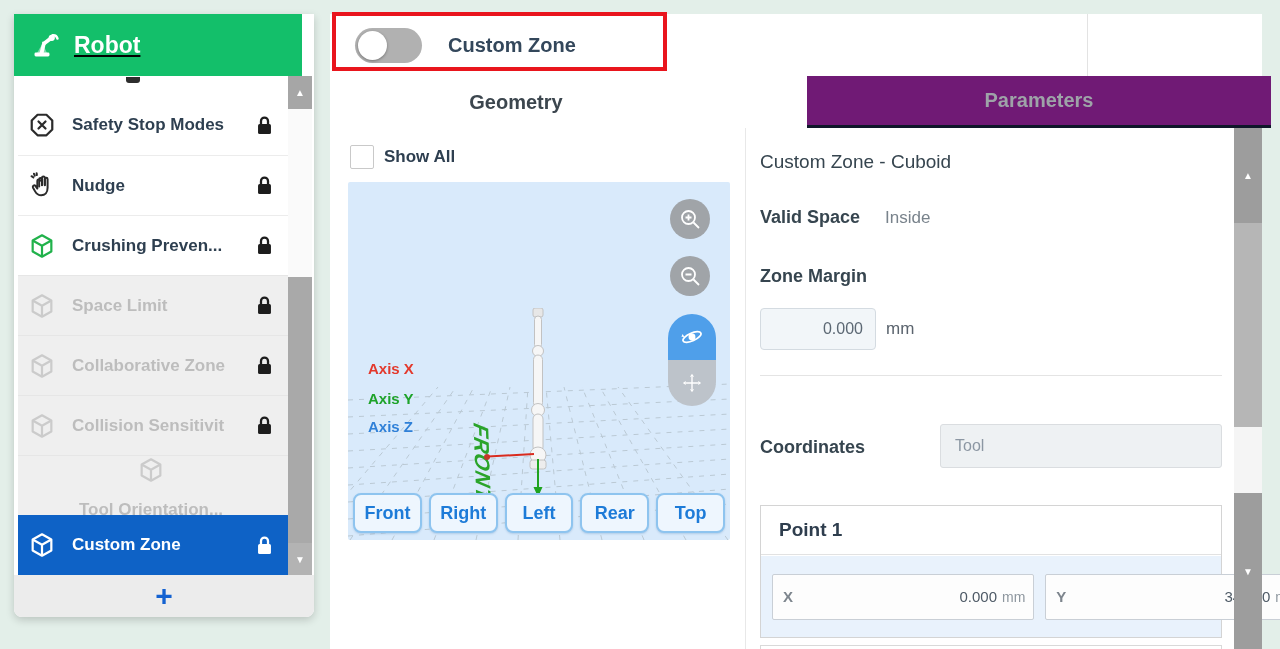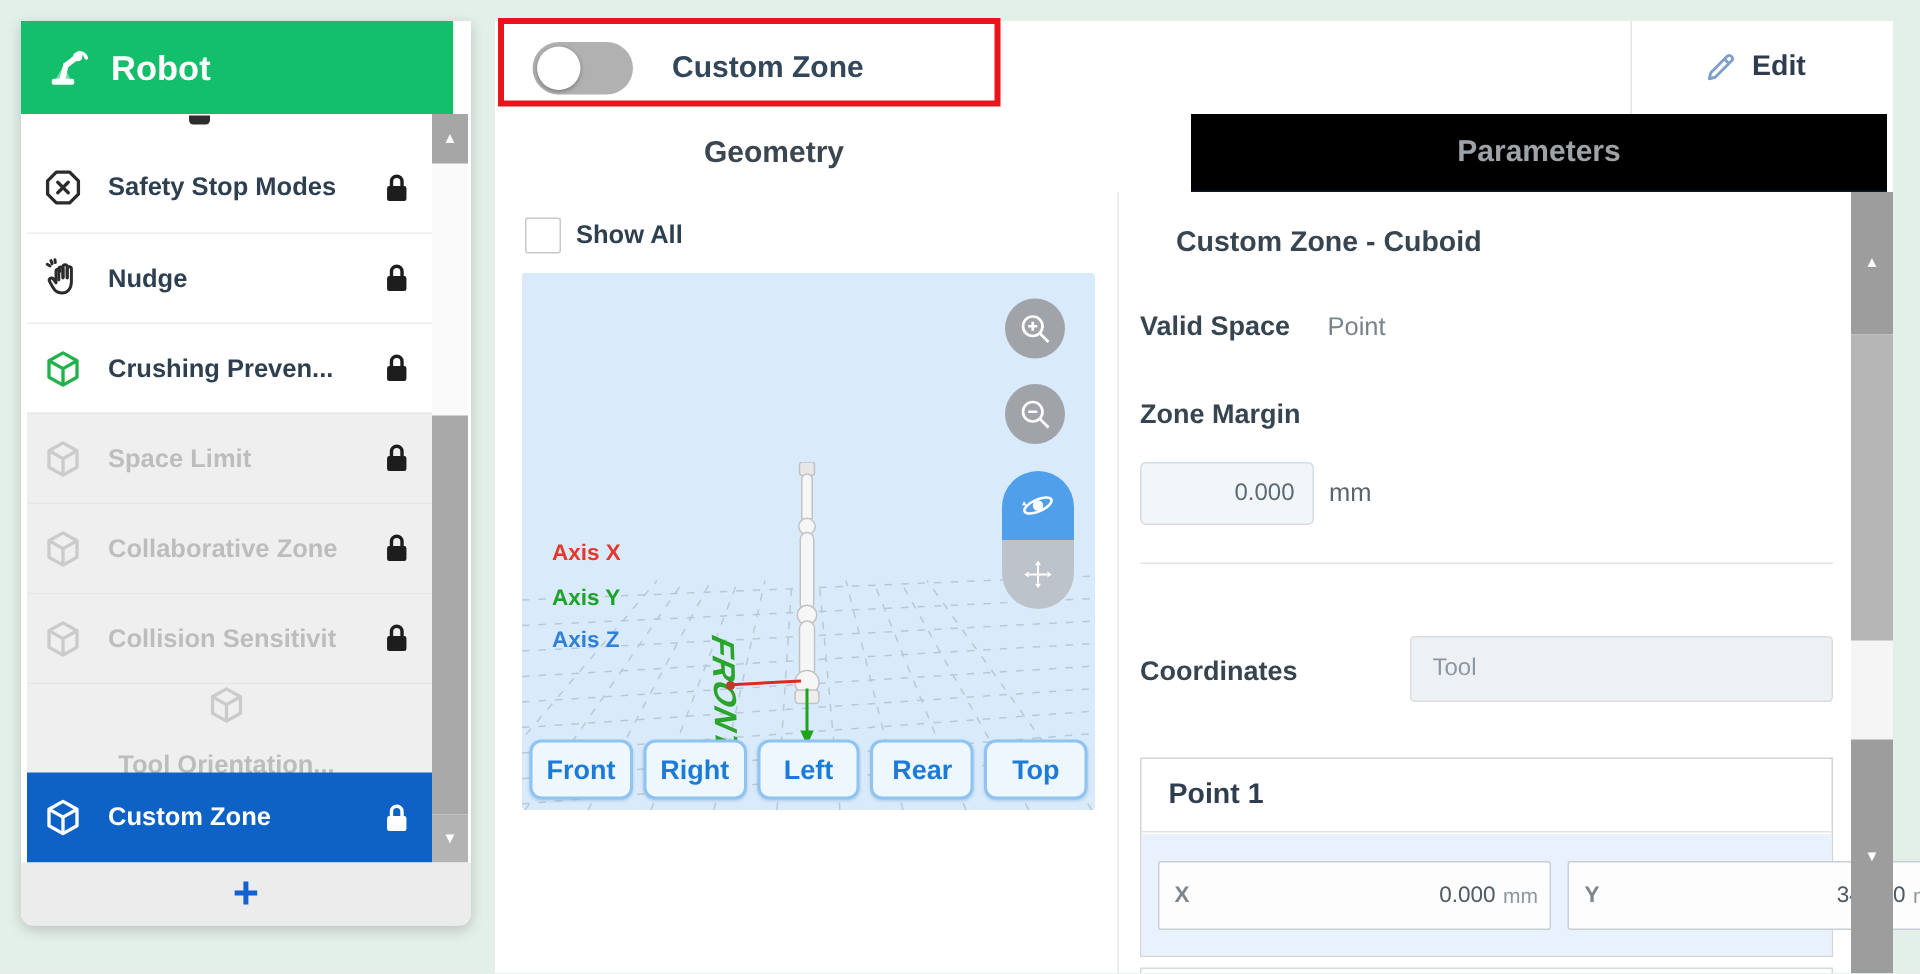--- a/index.html
+++ b/index.html
@@ -3,21 +3,21 @@
 <meta charset="utf-8">
 <style>
   * { margin:0; padding:0; box-sizing:border-box; }
   body { background:#cfe0d8; font-family:"Liberation Sans", sans-serif; }
   .stage { position:relative; width:1280px; height:649px; background:#e3efe9; overflow:hidden; }
 
   
   .sidebar { position:absolute; left:14px; top:14px; width:300px; height:603px; background:#fff;
              border-radius:0 0 8px 8px; box-shadow:0 3px 9px rgba(0,0,0,.18); }
   .sb-header { position:absolute; left:0; top:0; right:12px; height:62px; background:#13bf6a;
-               display:flex; align-items:center; padding-left:16px; gap:12px; }
+               display:flex; align-items:center; padding-left:16px; gap:12px;text-decoration:underline; }
   .sb-title { color:#fff; font-size:23px; font-weight:bold; }
   .sb-sliver { position:absolute; left:112px; top:63px; width:14px; height:6px; background:#2d2d2d; border-radius:0 0 3px 3px; }
   .sb-item { position:absolute; left:4px; width:270px; height:60px; display:flex; align-items:center;
              padding:0 14px 0 10px; gap:16px; background:#fff; border-top:1px solid #ececec; }
   .sb-item .lbl { font-size:17px; font-weight:bold; color:#2e3f50; white-space:nowrap; flex:1; }
   .sb-item .ic { width:28px; height:28px; color:#2b2b2b; flex:0 0 28px; display:flex; align-items:center; }
   .sb-item .lock { width:19px; height:21px; color:#1d1d1d; flex:0 0 19px; }
   .sb-item.green .ic { color:#21b24b; }
   .sb-item.disabled { background:#efefef; border-top:1px solid #e6e6e6; }
   .sb-item.disabled .lbl { color:#bdbdbd; }
@@ -44,21 +44,21 @@
                   font-size:20px; font-weight:bold; color:#33475b; }
   .top-divider { position:absolute; left:757px; top:0; width:1px; height:62px; background:#e3e3e3; }
   .edit-btn { position:absolute; left:805px; top:0; height:62px; display:flex; align-items:center; gap:9px; cursor:pointer; }
   .edit-btn span { font-size:19px; font-weight:bold; color:#2e3c4d; }
   .red-box { position:absolute; left:2px; top:-2px; width:335px; height:59px; border:4px solid #e9151d; z-index:50; pointer-events:none; }
 
   .tabbar { position:absolute; left:0; top:62px; right:0; height:52px; }
   .tab { position:absolute; top:0; height:52px; display:flex; align-items:center; justify-content:center;
          font-size:20px; font-weight:bold; }
   .tab-geo { left:0; width:372px; background:#fff; color:#3c464e; }
-  .tab-par { left:464px; width:464px; background:#000000; color:#9ea3a8; border-bottom:1px solid #0f172a; }
+  .tab-par { left:477px; width:464px; background:#701a75; color:#9ea3a8; border-bottom:3px solid #0f172a; }
 
   
   .showall { position:absolute; left:20px; top:131px; display:flex; align-items:center; gap:10px; }
   .checkbox { width:24px; height:24px; background:#fff; border:1px solid #c9c9c9; border-radius:2px; }
   .showall .lbl { font-size:17px; font-weight:bold; color:#2e3f50; }
   .viewer { position:absolute; left:18px; top:168px; width:382px; height:358px; background:#d9eafb; border-radius:2px; }
   .viewer svg.layer { position:absolute; left:0; top:0; }
   .axis { position:absolute; left:20px; font-size:15px; font-weight:bold; }
   .axis-x { top:178px; color:#e3392c; }
   .axis-y { top:208px; color:#1ea32a; }
@@ -75,21 +75,21 @@
   .pill-pan { position:absolute; bottom:0; left:0; right:0; height:46px; background:#bdc3ca; border-radius:0 0 24px 24px;
               display:flex; align-items:center; justify-content:center; }
   .viewbtns { position:absolute; left:5px; right:5px; bottom:7px; display:flex; gap:7px; }
   .viewbtn { flex:1; height:40px; background:#eef6fe; border:2px solid #8ec4ef; border-radius:8px;
              color:#1d7bd8; font-size:18px; font-weight:bold; display:flex; align-items:center; justify-content:center;
              box-shadow:0 1px 2px rgba(60,120,180,.25); }
 
   .content-divider { position:absolute; left:415px; top:114px; width:1px; height:521px; background:#e8e8e8; }
 
   
-  .dt-title { position:absolute; left:454px; top:137px; font-size:19px; font-weight:bold; color:#36454f; }
+  .dt-title { position:absolute; left:430px; top:137px; font-size:19px; font-weight:normal; color:#36454f; }
   .dt-lbl { position:absolute; font-size:18px; font-weight:bold; color:#36454f; }
   .vs-lbl { left:430px; top:193px; }
   .vs-val { position:absolute; left:555px; top:194px; font-size:17px; color:#79838c; }
   .zm-lbl { left:430px; top:252px; }
   .zm-input { position:absolute; left:430px; top:294px; width:116px; height:42px; background:#f2f6f9;
               border:1px solid #d4dbe1; border-radius:4px; text-align:right; padding-right:12px;
               font-size:16px; color:#5c6874; font-family:"Liberation Sans",sans-serif; }
   .zm-unit { position:absolute; left:556px; top:305px; font-size:17px; color:#5b646e; }
   .dt-div { position:absolute; left:430px; top:361px; width:462px; height:1px; background:#e4e4e4; }
   .co-lbl { left:430px; top:423px; }
@@ -274,29 +274,20 @@
   </aside>
 
   <main class="main">
 
     <div class="topbar">
       <div class="toggle">
           <div class="knob"></div>
         </div>
       <div class="toggle-label">Custom Zone</div>
       <div class="top-divider"></div>
-      <div class="edit-btn">
-        <span style="display:flex;">
-          <svg width="24" height="24" viewBox="0 0 24 24" fill="none" stroke="#7f9fc9" stroke-width="1.9" stroke-linejoin="round">
-            <path d="M4.5 19.5l1-4L16.6 4.4a2.15 2.15 0 0 1 3 3L8.5 18.5l-4 1z"></path>
-              <path d="M14.6 6.4l3 3"></path>
-          </svg>
-          </span>
-        <span>Edit</span>
-      </div>
       <div class="red-box"></div>
     </div>
 
     <div class="tabbar">
       <div class="tab tab-geo">
           <span>Geometry</span>
         </div>
       <div class="tab tab-par">
           <span>Parameters</span>
         </div>
@@ -406,21 +397,21 @@
             <span>Top</span>
           </div>
       </div>
     </div>
 
     <div class="content-divider"></div>
 
     <div class="dt-title">Custom Zone - Cuboid</div>
 
     <div class="dt-lbl vs-lbl">Valid Space</div>
-    <div class="vs-val">Point</div>
+    <div class="vs-val">Inside</div>
 
     <div class="dt-lbl zm-lbl">Zone Margin</div>
     <input class="zm-input" readonly="" value="0.000" style="">
     <div class="zm-unit">mm</div>
 
     <div class="dt-div"></div>
 
     <div class="dt-lbl co-lbl">Coordinates</div>
     <div class="co-box">
         <span>Tool</span>

